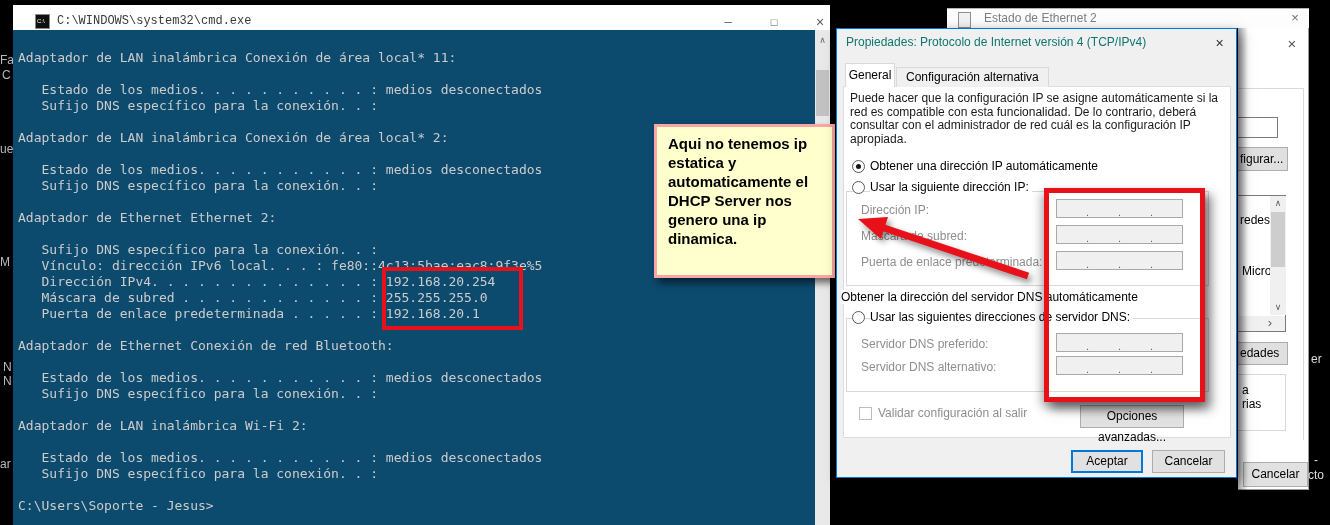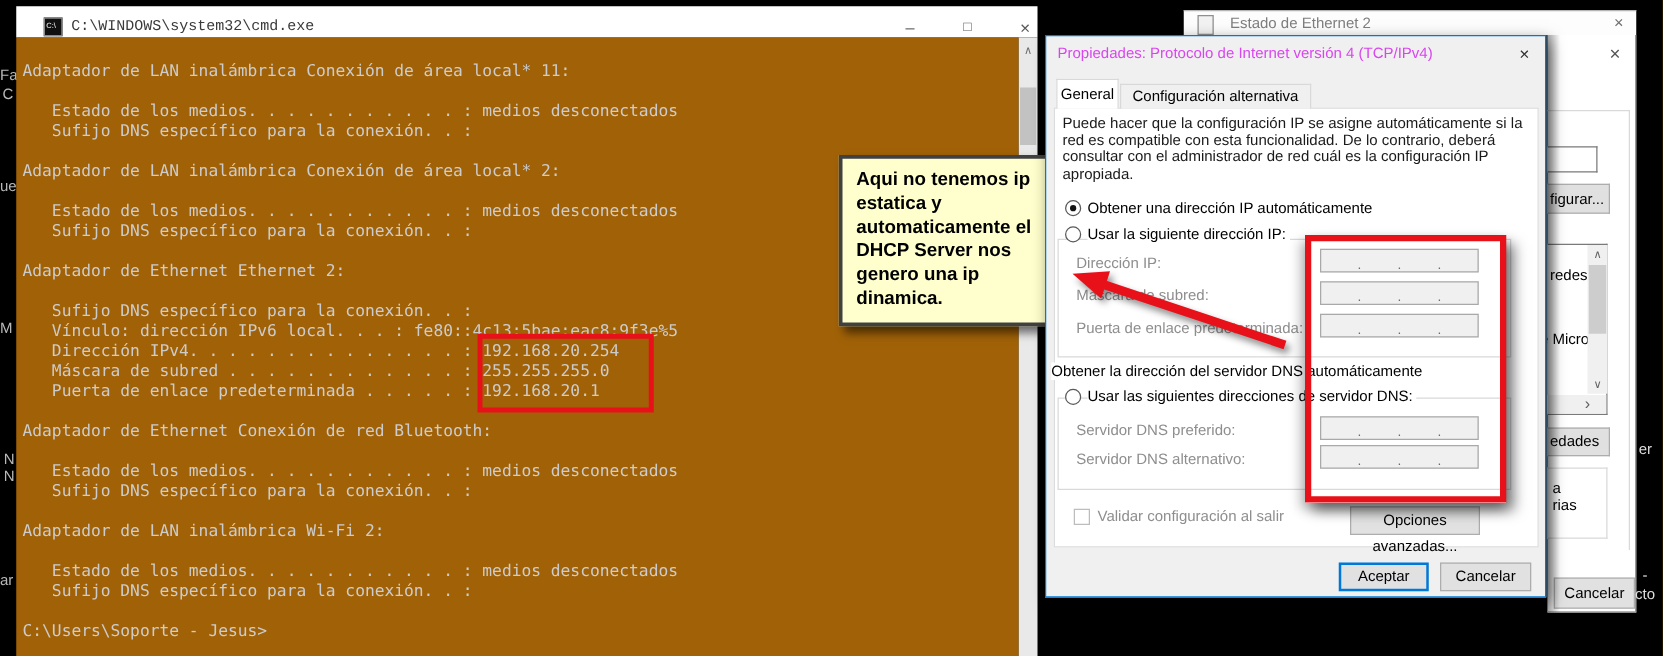--- a/index.html
+++ b/index.html
@@ -7,30 +7,30 @@
   .abs{position:absolute;}
   #stage{position:relative;width:1330px;height:525px;background:#000;}
 
   
   #cmd-titlebar{left:13px;top:5px;width:817px;height:25px;background:#ffffff;}
   #cmd-icon{left:22px;top:9px;width:15px;height:15px;background:#101010;border:1px solid #8a8a8a;
     color:#fff;font-size:6px;line-height:13px;text-align:left;padding-left:1px;box-sizing:border-box;}
   #cmd-title{left:44px;top:9px;font-size:12px;color:#3a3a3a;font-family:Liberation Mono, monospace;}
   .caption-btn{top:5px;width:46px;height:25px;text-align:center;color:#5a5a5a;font-size:13px;line-height:24px;}
   #btn-min{left:692px;} #btn-max{left:738px;font-size:11px;} #btn-close{left:784px;font-size:14px;}
-  #console{left:13px;top:30px;width:802px;height:495px;background:#a16207;overflow:hidden;}
+  #console{left:13px;top:30px;width:802px;height:495px;background:#0c4a6e;overflow:hidden;}
   #console pre{position:absolute;left:5px;top:20px;margin:0;font-family:"DejaVu Sans Mono",monospace;
     font-size:13px;line-height:16px;color:#cccccc;white-space:pre;}
   #console-scrollbar{left:815px;top:30px;width:15px;height:495px;background:#e9e9e9;}
   #scroll-up{left:815px;top:33px;width:15px;height:14px;color:#6d6d6d;font-size:9px;text-align:center;line-height:14px;}
   #scroll-thumb{left:816px;top:70px;width:13px;height:46px;background:#c2c2c2;}
   #console-ip-highlight{left:382px;top:267px;width:141px;height:63px;border:4px solid #e8111a;box-sizing:border-box;}
 
   
-  #annotation-note{left:671px;top:124px;width:181px;height:137px;background:#ffffcd;border:3px solid #404040;
+  #annotation-note{left:654px;top:124px;width:181px;height:154px;background:#ffffcd;border:3px solid #fca5a5;
     box-sizing:border-box;box-shadow:4px 5px 7px rgba(0,0,0,.55);}
   #annotation-note .txt{position:absolute;left:11px;top:7px;width:150px;font-size:15px;line-height:19px;
     font-weight:bold;color:#000;}
 
   
   #estado-strip{left:947px;top:8px;width:362px;height:20px;background:#fdfdfd;border-top:1px solid #b5b5b5;box-sizing:border-box;}
   #estado-icon{left:958px;top:12px;width:11px;height:14px;border:1px solid #8f8f8f;background:#f2f2f2;}
   #estado-title{left:984px;top:11px;font-size:12px;color:#7e7e7e;}
   #estado-close{left:1286px;top:9px;width:18px;height:18px;color:#6f6f6f;font-size:13px;line-height:18px;text-align:center;}
   #eth-panel{left:1238px;top:28px;width:71px;height:462px;background:#ffffff;border-right:1px solid #9a9a9a;
@@ -56,21 +56,21 @@
   #desc-box .l1{position:absolute;left:4px;top:8px;font-size:12px;color:#000;}
   #desc-box .l2{position:absolute;left:4px;top:22px;font-size:12px;color:#000;}
   #panel-cancel{left:1243px;top:462px;width:65px;height:25px;background:#e1e1e1;border:1px solid #adadad;box-sizing:border-box;
     font-size:12px;line-height:23px;text-align:center;color:#000;}
   .desktop-frag{color:#ddd;font-size:12px;white-space:nowrap;}
   .left-frag{color:#b9b9b9;font-size:12px;white-space:nowrap;}
 
   
   #dialog{left:836px;top:28px;width:401px;height:450px;background:#f0f0f0;border:1px solid #0078d7;
     box-sizing:border-box;box-shadow:3px 5px 12px rgba(0,0,0,.55);}
-  #dialog-title{left:846px;top:35px;font-size:12px;color:#d946ef;text-align:right;}
+  #dialog-title{left:846px;top:35px;font-size:12px;color:#0f766e;text-align:right;}
   #dialog-close{left:1203px;top:29px;width:33px;height:28px;color:#2f2f2f;font-size:14px;line-height:28px;text-align:center;}
   #tab-page{left:843px;top:86px;width:388px;height:352px;background:#ffffff;border:1px solid #dcdcdc;box-sizing:border-box;}
   #tab-general{left:845px;top:63px;width:50px;height:24px;background:#fff;border:1px solid #d9d9d9;border-bottom:none;
     box-sizing:border-box;font-size:12px;text-align:center;line-height:22px;z-index:3;}
   #tab-alt{left:896px;top:67px;height:19px;padding:0 9px;background:#f0f0f0;border:1px solid #d9d9d9;border-bottom:none;
     font-size:12px;line-height:18px;z-index:1;}
   #intro{left:850px;top:92px;width:376px;font-size:12px;line-height:13.5px;color:#1a1a1a;}
   .radio{width:13px;height:13px;border:1px solid #595959;border-radius:50%;background:#fff;box-sizing:border-box;z-index:4;}
   .radio.sel::after{content:"";position:absolute;left:3px;top:3px;width:5px;height:5px;border-radius:50%;background:#141414;}
   .rlabel{font-size:12px;color:#000;white-space:nowrap;z-index:4;background:#fff;padding:0 3px 0 0;}

